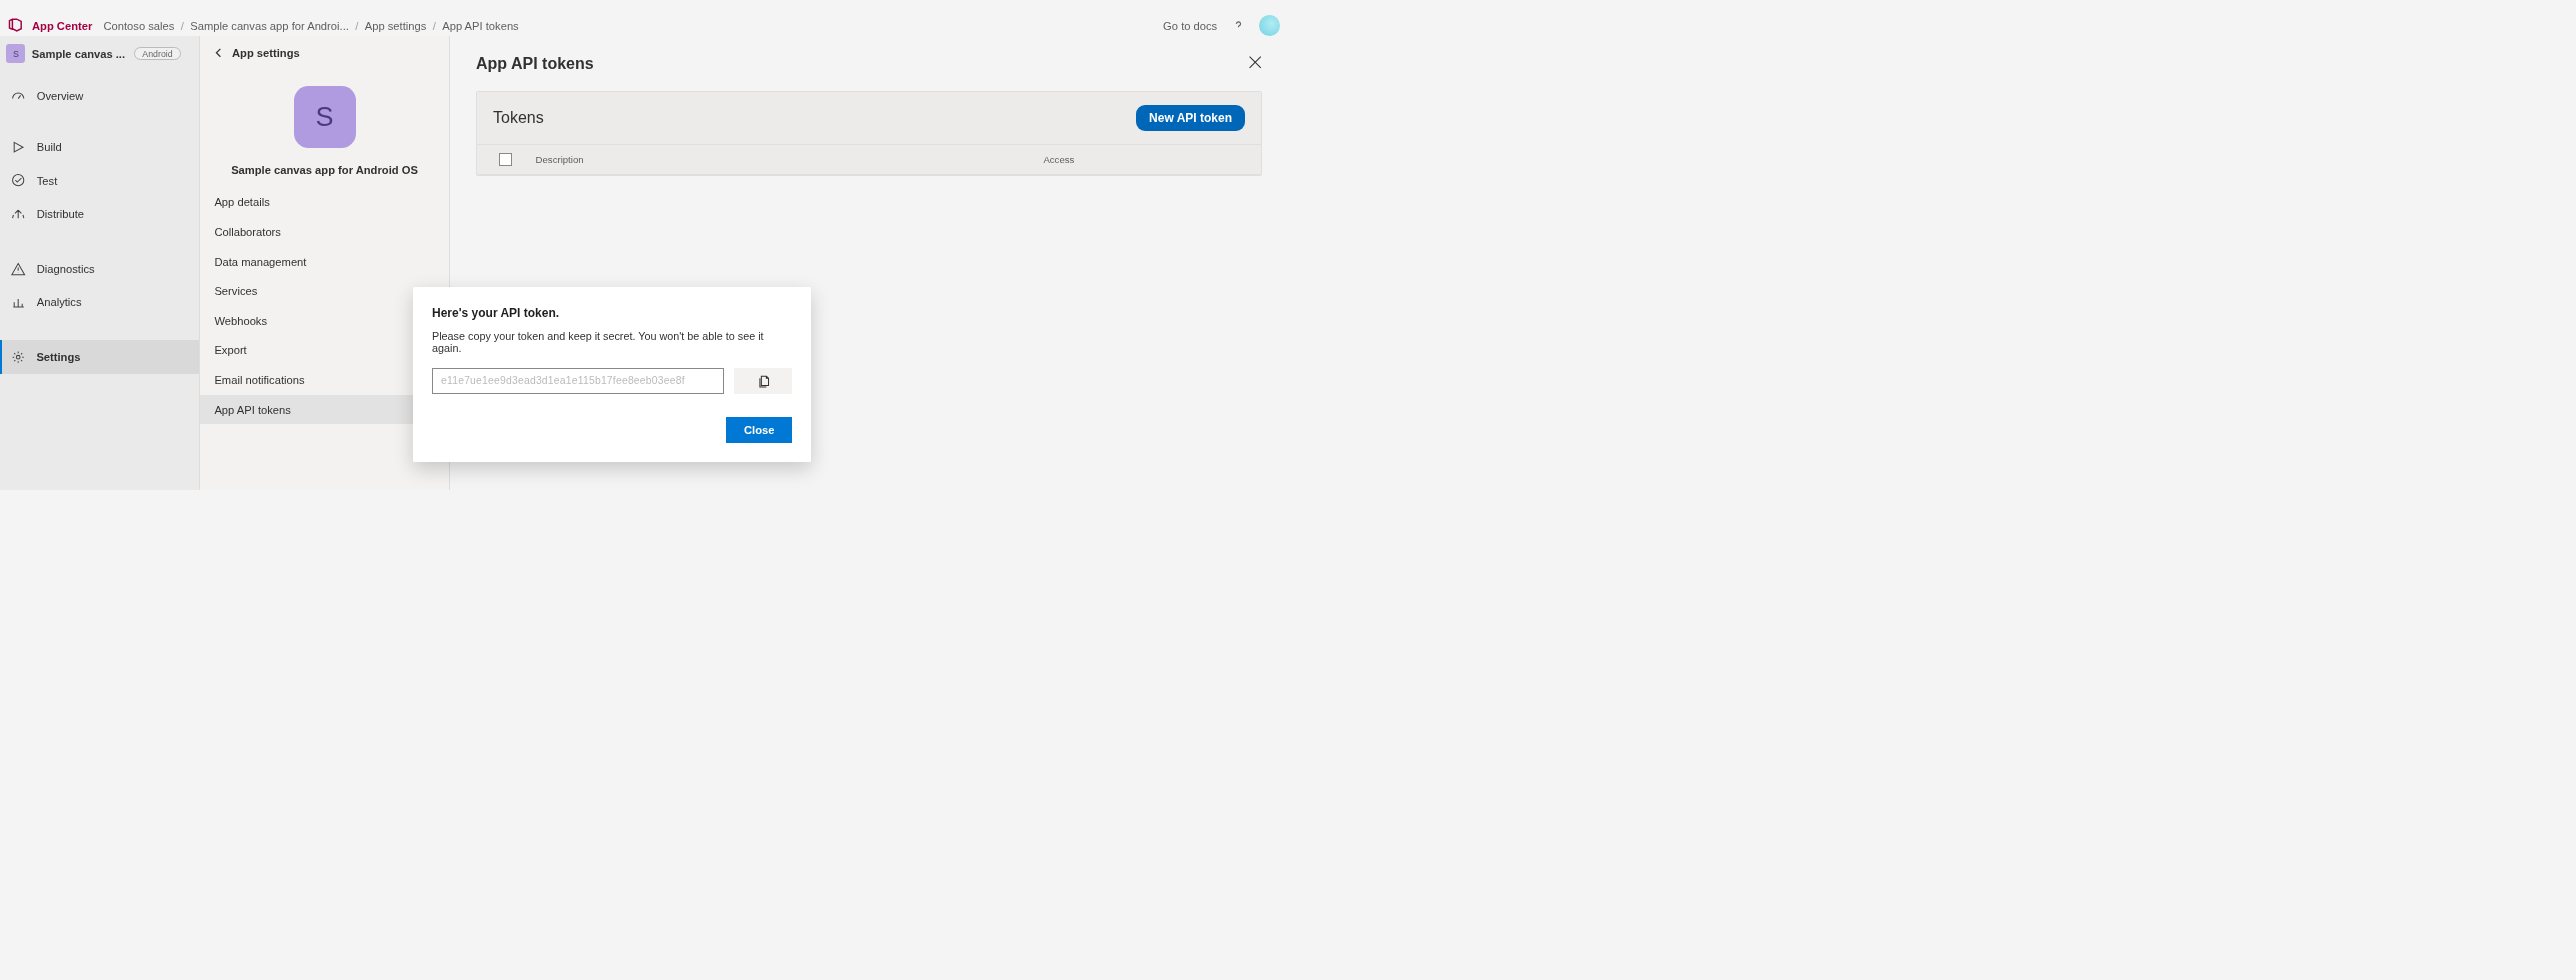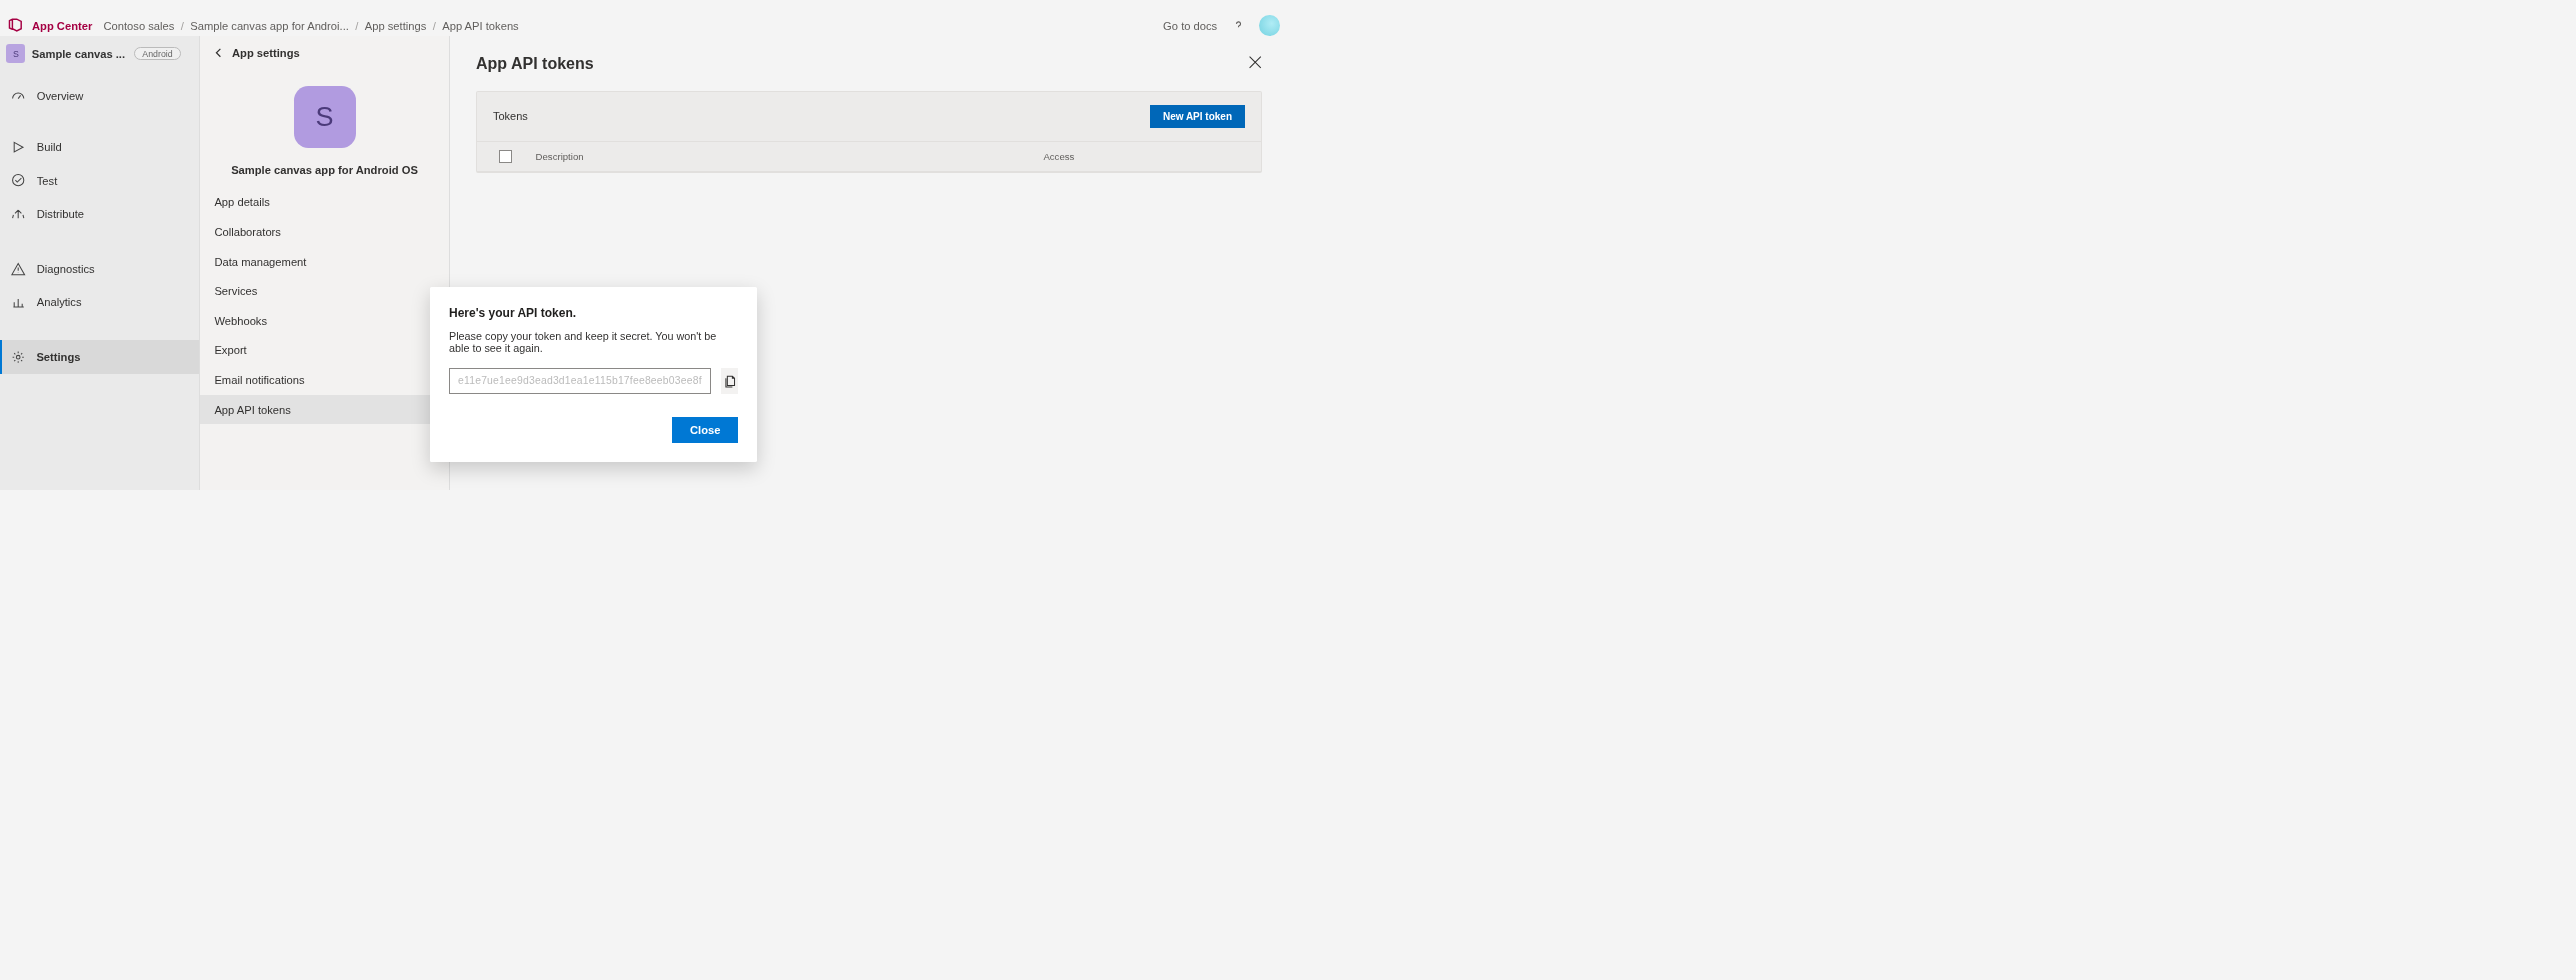--- a/index.html
+++ b/index.html
@@ -42,29 +42,29 @@
   .mid-item.active { background: #e2e2e2; font-weight: 400; }
 
   
   .main { position: absolute; top: 36px; left: 450px; right: 0; bottom: 0; padding: 19px 26px; background: #f4f4f4; }
   .main-title { font-size: 16px; font-weight: 600; color: #323130; margin-bottom: 17.6px; }
   .close-x { position: absolute; top: 19px; right: 26px; cursor: pointer; }
   .close-x svg { width: 14.4px; height: 14.4px; }
 
   .tokens-card { background: #ecebea; border: 0.8px solid #e1dfdd; border-radius: 1.6px; }
   .tokens-header { display: flex; align-items: center; justify-content: space-between; padding: 13px 16px; }
-  .tokens-title { font-size: 11px; font-weight: 400; color: #323130; }
-  .btn-primary { background: #0067b8; color: #fff; border: none; padding: 6.4px 13px; font-size: 10px; font-weight: 600; cursor: pointer; border-radius: 0; }
+  .tokens-title { font-size: 16px; font-weight: 400; color: #323130; }
+  .btn-primary { background: #0067b8; color: #fff; border: none; padding: 6.4px 13px; font-size: 12px; font-weight: 600; cursor: pointer; border-radius: 9px; }
 
   .tokens-table-head { display: grid; grid-template-columns: 37px 1fr 208px; align-items: center; padding: 8px 9.6px; border-top: 0.8px solid #e1dfdd; border-bottom: 0.8px solid #e1dfdd; font-size: 9.6px; color: #605e5c; gap: 12px; }
   .tokens-row { display: grid; grid-template-columns: 37px 1fr 208px; align-items: center; padding: 13px 9.6px; background: #f3f2f1; font-size: 11.2px; }
   .chk { width: 13px; height: 13px; border: 0.8px solid #8a8886; background: #fff; margin: 0 auto; cursor: pointer; }
 
   
-  .modal { position: absolute; left: 430px; top: 287px; width: 327px; background: #fff; border-radius: 1.6px; box-shadow: 0 6.4px 19px rgba(0,0,0,.18); padding: 19px; }
+  .modal { position: absolute; left: 413px; top: 287px; width: 398px; background: #fff; border-radius: 1.6px; box-shadow: 0 6.4px 19px rgba(0,0,0,.18); padding: 19px; }
   .modal-title { font-size: 12px; font-weight: 700; margin-bottom: 9.6px; color: #201f1e; }
   .modal-sub { font-size: 10.8px; color: #323130; margin-bottom: 14.4px; }
   .token-row { display: flex; gap: 10px; }
   .token-input { flex: 1; border: 0.8px solid #8a8886; padding: 6.4px 8px; font-size: 10.4px; color: #bbb; letter-spacing: 0.2px; background: #fff; filter: blur(0.7px); user-select: none; }
   .copy-btn { width: 58px; border: none; background: #f3f2f1; display: flex; align-items: center; justify-content: center; cursor: pointer; }
   .copy-btn svg { width: 13px; height: 14.4px; }
   .modal-footer { display: flex; justify-content: flex-end; margin-top: 23px; }
   .btn-blue { background: #0078d4; color: #fff; border: none; padding: 7.2px 17.6px; font-size: 11.2px; font-weight: 600; cursor: pointer; }
 </style>
 </head>

